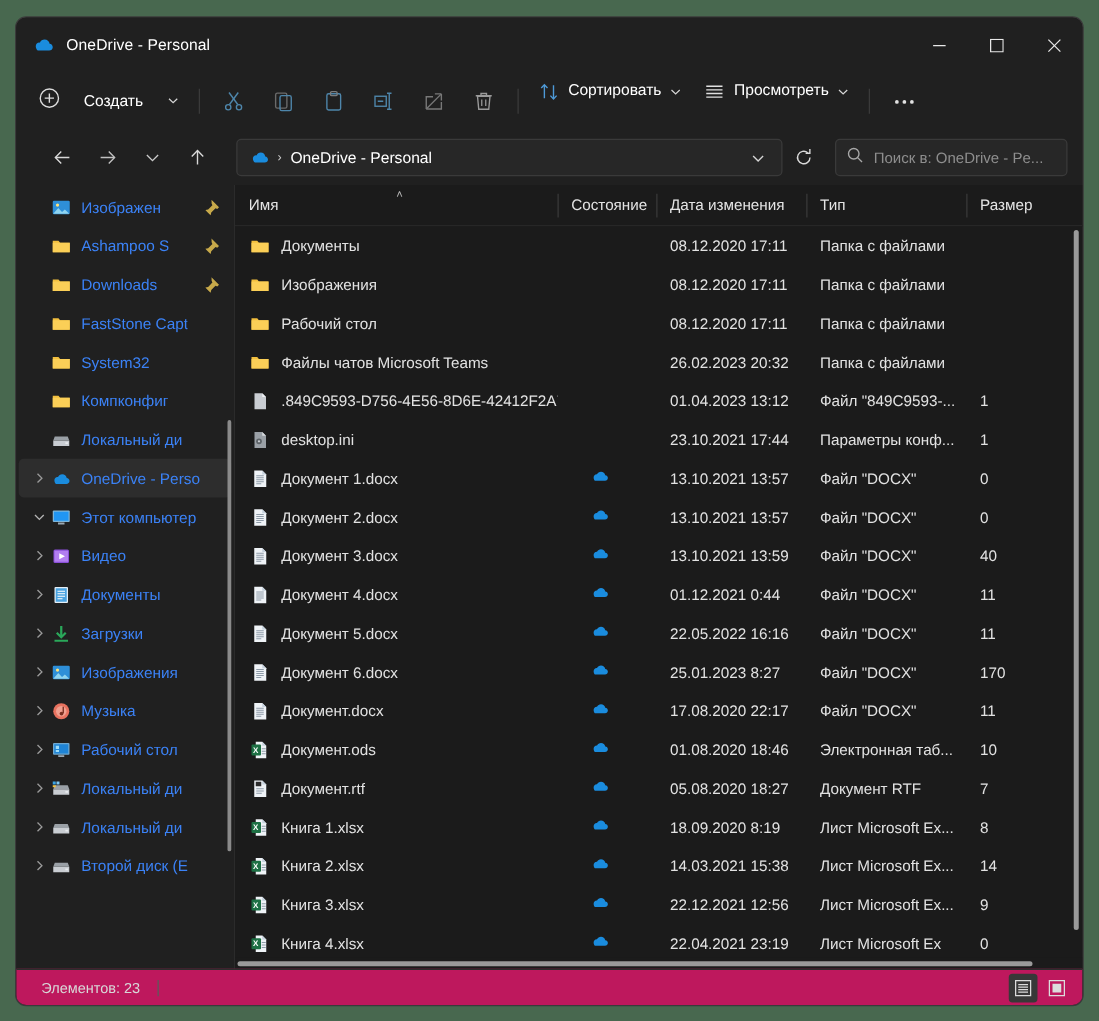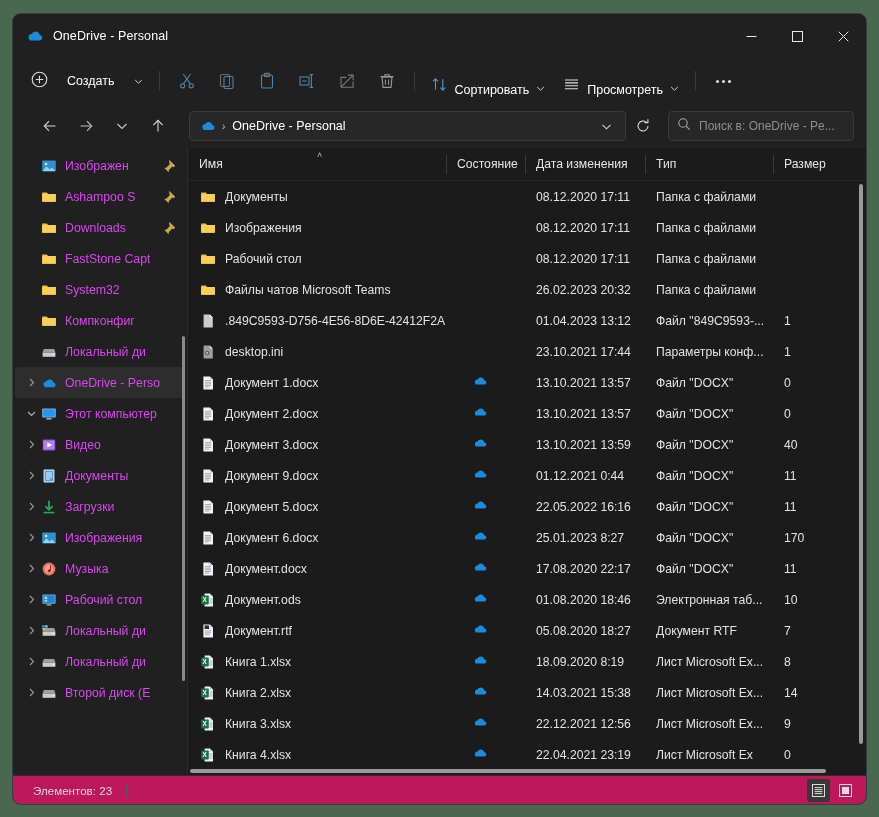--- a/index.html
+++ b/index.html
@@ -79,21 +79,21 @@
     width: 40px; height: 32px;
     display: flex; align-items: center; justify-content: center;
     border-radius: 4px;
   }
   .cb-sep {
     width: 1px; height: 20px;
     background: #3a3a3a;
     margin: 0 7px;
   }
   .cb-text-btn {
-    display: flex; align-items: flex-end;
+    display: flex; align-items: flex-start;
     height: 32px; padding: 0 9px;
     border-radius: 4px; gap: 7px;
   }
   .cb-text-btn .lbl { font-size: 12.5px; color: #ffffff; white-space: nowrap; }
   .chev { display: block; }
   .dots {
     width: 40px; height: 32px;
     display: flex; align-items: center; justify-content: center;
     gap: 3px; border-radius: 4px;
   }
@@ -181,21 +181,21 @@
   .tree-row .twisty {
     width: 17px; flex: 0 0 17px;
     display: flex; align-items: center; justify-content: center;
   }
   .tree-row .ticon {
     width: 17px; height: 17px; flex: 0 0 17px;
     margin-right: 8px;
     display: flex; align-items: center; justify-content: center;
   }
   .tree-row .tlabel {
-    font-size: 12.3px; color: #d946ef;
+    font-size: 12.3px; color: #3b82f6;
     white-space: nowrap; overflow: hidden;
   }
   .tree-row .pin { position: absolute; right: 6px; top: 8px; }
   .tree-indent { padding-left: 8px; }
   #tree-scroll {
     position: absolute;
     right: 2px; top: 188px;
     width: 3px; height: 345px;
     background: #8a8a8a;
     border-radius: 2px;
@@ -961,21 +961,21 @@
                   <svg width="16" height="16" viewBox="0 0 16 16">
                     <path d="M3.4 1.4h6.4l3.2 3.2v10H3.4z" fill="#eff3f7"></path>
                     <path d="M9.8 1.4l3.2 3.2H9.8z" fill="#c6d2de"></path>
                     <line x1="5" y1="5.6" x2="11" y2="5.6" stroke="#8e9ba8" stroke-width="0.8"></line>
                     <line x1="5" y1="7.2" x2="11" y2="7.2" stroke="#8e9ba8" stroke-width="0.8"></line>
                     <line x1="5" y1="8.8" x2="11" y2="8.8" stroke="#8e9ba8" stroke-width="0.8"></line>
                     <line x1="5" y1="10.4" x2="11" y2="10.4" stroke="#8e9ba8" stroke-width="0.8"></line>
                     <line x1="5" y1="12" x2="9" y2="12" stroke="#8e9ba8" stroke-width="0.8"></line>
                   </svg>
                 </span>
-                <span>Документ 9.docx</span>
+                <span>Документ 4.docx</span>
               </div>
               <div class="cell state c-state">
                 <span><svg width="16" height="16" viewBox="0 0 16 16">
                     <path d="M4 11.6h8c1.3 0 2.3-1 2.3-2.2 0-1.2-0.9-2.1-2.1-2.2-0.3-1.6-1.7-2.8-3.4-2.8-1.4 0-2.6 0.8-3.2 2-0.1 0-0.2 0-0.3 0-1.3 0-2.4 1.1-2.4 2.5S3.6 11.6 4 11.6z" fill="#1a8cde"></path>
                   </svg></span>
               </div>
               <div class="cell date c-date">01.12.2021 0:44</div>
               <div class="cell type c-type">Файл "DOCX"</div>
               <div class="cell size c-size">11</div>
             </div>

